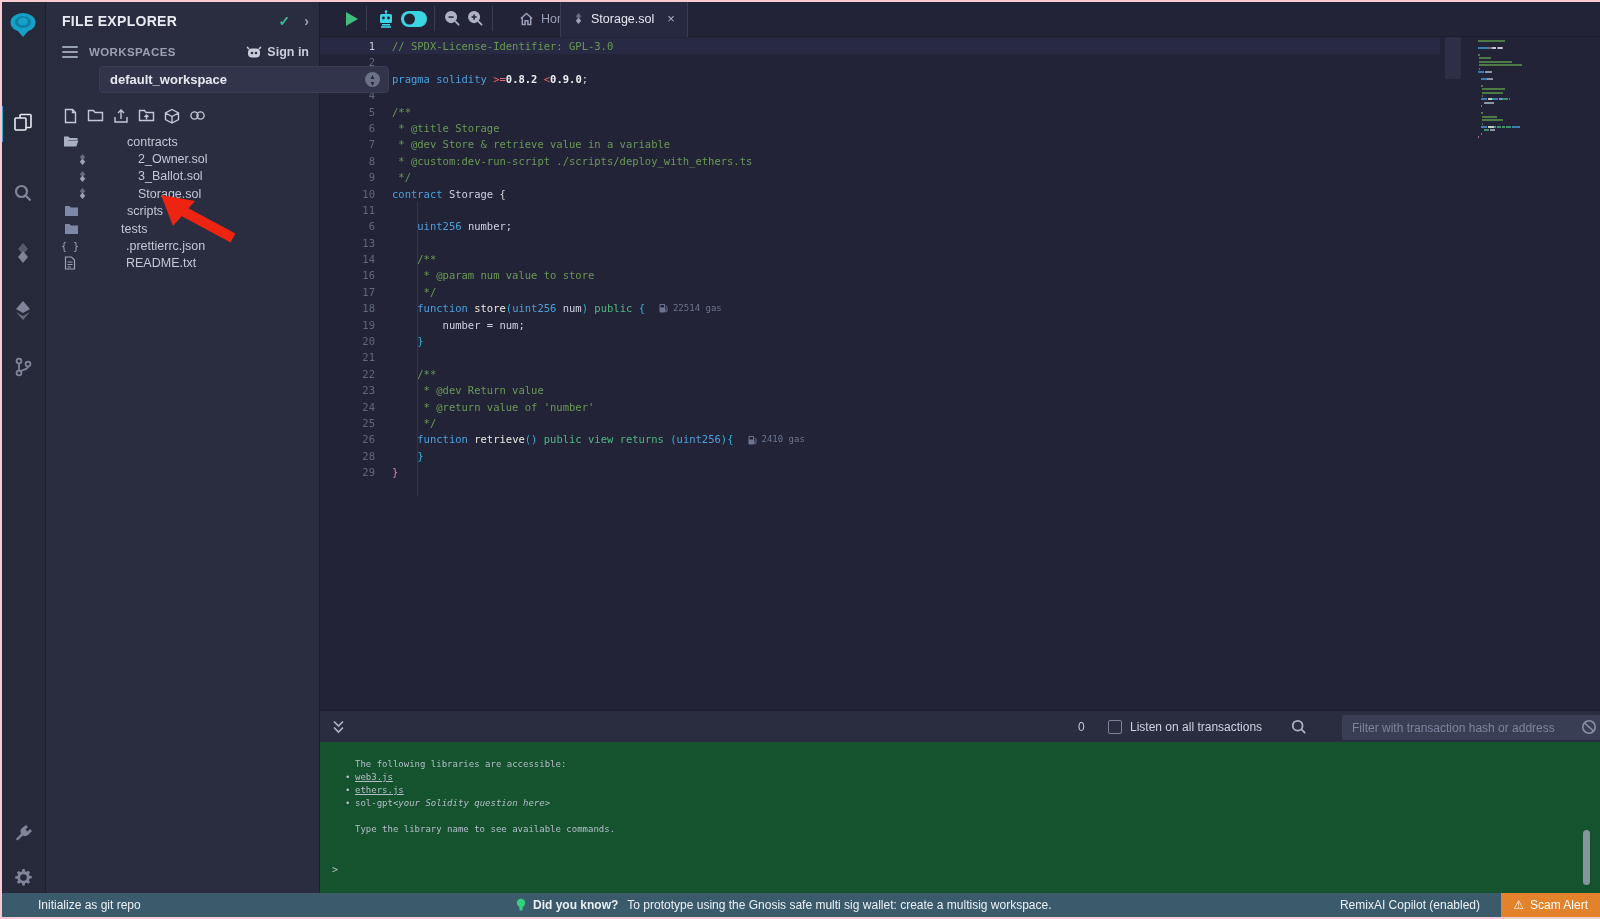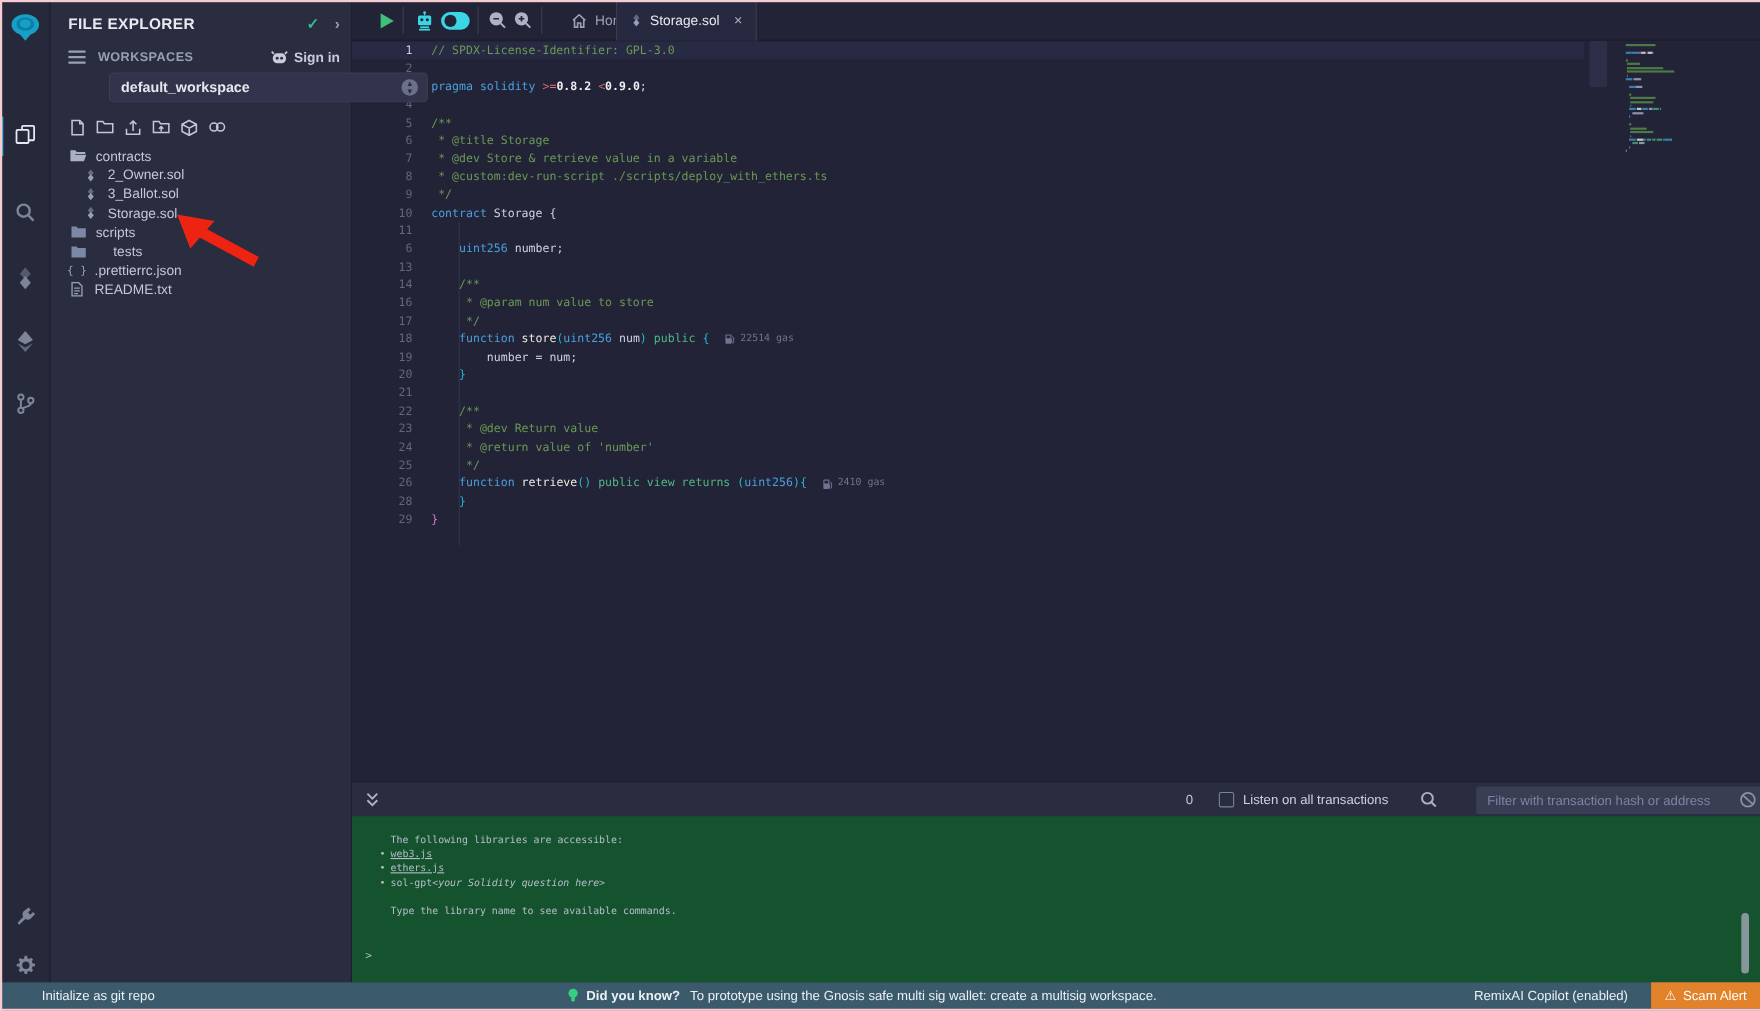--- a/index.html
+++ b/index.html
@@ -27,21 +27,21 @@
   .hamburger { width:16px; margin-right:11px; cursor:pointer; }
   .hamburger div { height:2px; background:#9aa0b4; margin:3px 0; border-radius:1px; }
   .ws-label { font-size:11.5px; font-weight:bold; color:#9aa0b4; letter-spacing:.4px; flex:1; }
   .signin { display:flex; align-items:center; gap:5px; cursor:pointer; color:#c9cddb; font-size:12.5px; font-weight:bold; }
   .ws-select { position:absolute; left:17px; top:66px; width:290px; height:27px; background:#31344a; border:1px solid #3a3d54; border-radius:4px; display:flex; align-items:center; padding:0 8px 0 10px; cursor:pointer;margin-left:36px; }
   .ws-name { font-size:13px; font-weight:bold; color:#e6e8f0; flex:1; }
   .ws-caret { width:15px; height:15px; border-radius:50%; background:#6b7189; color:#2a2c3f; font-size:7px; line-height:7px; display:flex; flex-direction:column; align-items:center; justify-content:center; }
   .fe-actions { position:absolute; left:17px; top:108px; height:18px; display:flex; gap:9px; }
   .fe-actions .act { cursor:pointer; }
   .tree { position:absolute; left:0; top:133px; right:0; }
-  .tree-row { height:17.4px; display:flex; align-items:center; font-size:12.5px; color:#c3c7d6; cursor:pointer; white-space:nowrap; }
+  .tree-row { height:17.4px; display:flex; align-items:center; font-size:12.5px; color:#c3c7d6; cursor:pointer; white-space:nowrap;gap:40px; }
   .tree-row .ticon { display:flex; align-items:center; justify-content:center; width:16px; }
   .json-glyph { font-family:"DejaVu Sans Mono", monospace; font-size:10px; color:#9aa1b5; }
 
   
   .anno-arrow { position:absolute; left:153px; top:188px; z-index:40; pointer-events:none; }
 
   
   .main { position:absolute; left:320px; top:0; width:1280px; height:893px; background:#222336; }
 
   
@@ -263,21 +263,21 @@
           </svg>
         </span>
         <span style="margin-left: 8px;">scripts</span>
       </div>
       <div class="tree-row" style="padding-left: 17px;">
         <span class="ticon">
           <svg width="15" height="12" viewBox="0 0 15 12" fill="#7d87a6">
             <path d="M1 1 h4.5 l1.3 1.5 H14 v8.5 H1 z"></path>
           </svg>
         </span>
-        <span style="margin-left: 24px;">tests</span>
+        <span style="margin-left: 2px;">tests</span>
       </div>
       <div class="tree-row" style="padding-left: 16px;">
         <span class="ticon">
           <span class="json-glyph">{ }</span>
         </span>
         <span style="margin-left: 8px;">.prettierrc.json</span>
       </div>
       <div class="tree-row" style="padding-left: 16px;">
         <span class="ticon">
           <svg width="12" height="14" viewBox="0 0 12 14" fill="none" stroke="#9aa1b5" stroke-width="1.2">

